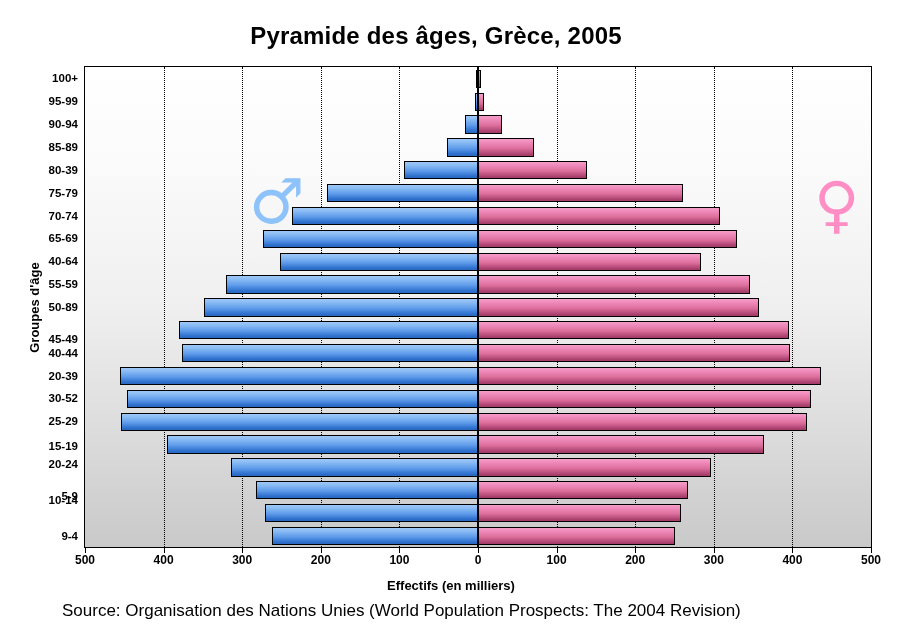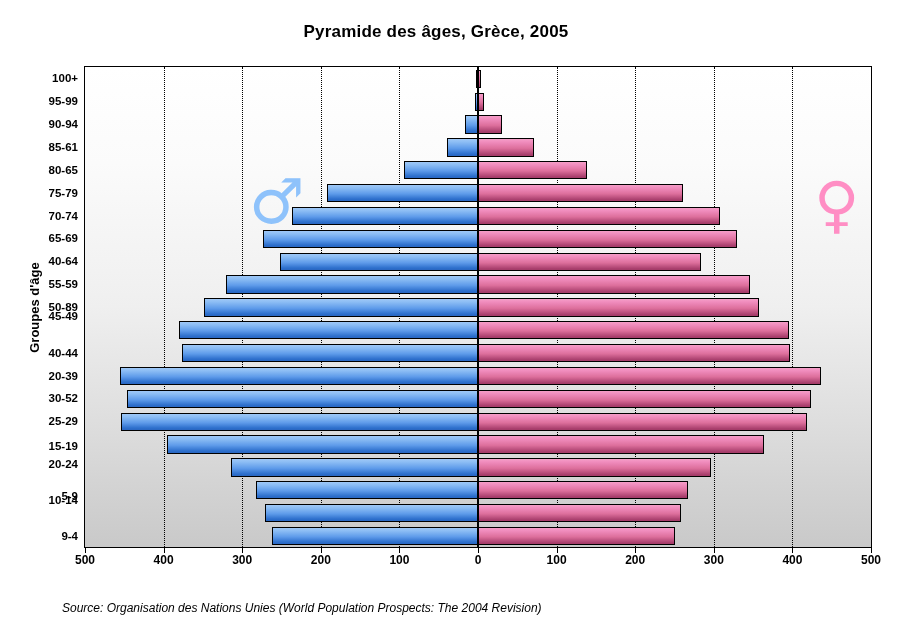--- a/index.html
+++ b/index.html
@@ -23,21 +23,21 @@
     height: 625px;
   }
 
   
   #chart-title {
     position: absolute;
     left: 0;
     top: 22px;
     width: 872px;
     text-align: center;
-    font-size: 17px;
+    font-size: 24px;
     font-weight: bold;
     letter-spacing: 0.2px;
   }
 
   
   #y-axis-title {
     position: absolute;
     left: -46px;
     top: 300px;
     width: 160px;
@@ -57,22 +57,21 @@
     text-align: center;
     font-size: 13px;
     font-weight: bold;
   }
 
   
   #source-note {
     position: absolute;
     left: 62px;
     top: 601px;
-    font-size: 12px;
-    font-style: italic;
+    font-size: 17px;
     font-family: "Liberation Sans", sans-serif;
     white-space: nowrap;
   }
 
   
   #plot-area {
     position: absolute;
     left: 84px;
     top: 66px;
     width: 788px;
@@ -186,29 +185,29 @@
 <div id="chart-root">
 
   <div id="chart-title">Pyramide des âges, Grèce, 2005</div>
 
   <div id="y-axis-title">Groupes d'âge</div>
 
   <div id="y-tick-labels">
       <div class="y-tick-label" style="top: 12.4286px;">100+</div>
       <div class="y-tick-label" style="top: 35.2857px;">95-99</div>
       <div class="y-tick-label" style="top: 58.1429px;">90-94</div>
-      <div class="y-tick-label" style="top: 81px;">85-61</div>
-      <div class="y-tick-label" style="top: 103.857px;">80-65</div>
+      <div class="y-tick-label" style="top: 81px;">85-89</div>
+      <div class="y-tick-label" style="top: 103.857px;">80-39</div>
       <div class="y-tick-label" style="top: 126.714px;">75-79</div>
       <div class="y-tick-label" style="top: 149.571px;">70-74</div>
       <div class="y-tick-label" style="top: 172.429px;">65-69</div>
       <div class="y-tick-label" style="top: 195.286px;">40-64</div>
       <div class="y-tick-label" style="top: 218.143px;">55-59</div>
       <div class="y-tick-label" style="top: 241px;">50-89</div>
-      <div class="y-tick-label" style="top: 250px;">45-49</div>
+      <div class="y-tick-label" style="top: 273px;">45-49</div>
       <div class="y-tick-label" style="top: 286.714px;">40-44</div>
       <div class="y-tick-label" style="top: 309.571px;">20-39</div>
       <div class="y-tick-label" style="top: 332.429px;">30-52</div>
       <div class="y-tick-label" style="top: 355.286px;">25-29</div>
       <div class="y-tick-label" style="top: 398px;">20-24</div>
       <div class="y-tick-label" style="top: 380px;">15-19</div>
       <div class="y-tick-label" style="top: 434px;">10-14</div>
       <div class="y-tick-label" style="top: 430px;">5-9</div>
       <div class="y-tick-label" style="top: 469.571px;">9-4</div>
     </div>
@@ -333,16 +332,17 @@
       <div class="x-tick-mark" style="left: 551.2px;"></div>
       <div class="x-tick-label" style="left: 551.2px;">200</div>
       <div class="x-tick-mark" style="left: 629.8px;"></div>
       <div class="x-tick-label" style="left: 629.8px;">300</div>
       <div class="x-tick-mark" style="left: 708.4px;"></div>
       <div class="x-tick-label" style="left: 708.4px;">400</div>
       <div class="x-tick-mark" style="left: 787px;"></div>
       <div class="x-tick-label" style="left: 787px;">500</div>
     </div>
 
+  <div id="x-axis-title">Effectifs (en milliers)</div>
 
   <div id="source-note">Source: Organisation des Nations Unies (World Population Prospects: The 2004 Revision)</div>
 
 </div>
 
 </body></html>

